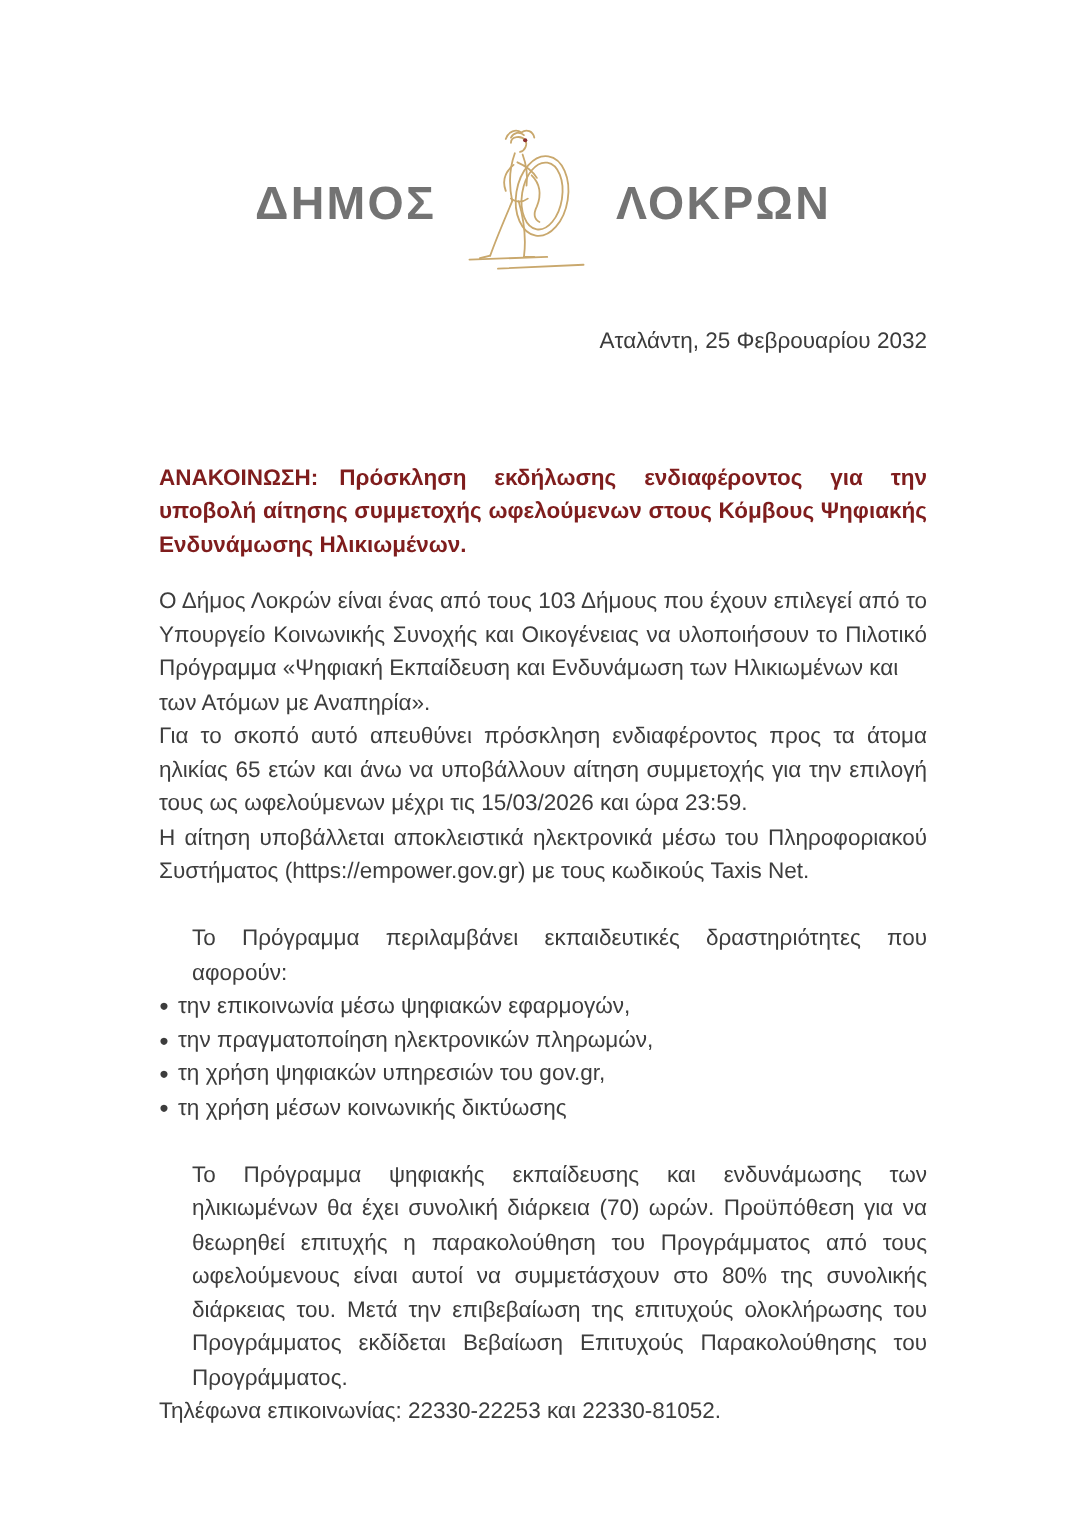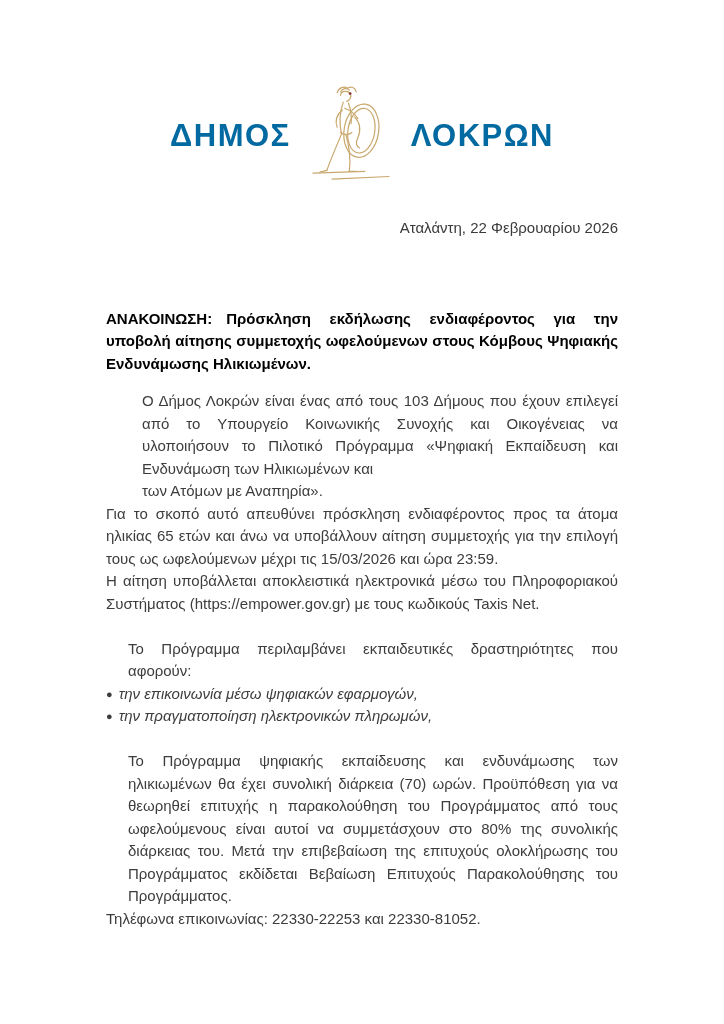--- a/index.html
+++ b/index.html
@@ -20,21 +20,21 @@
     display: flex;
     align-items: center;
     justify-content: center;
     gap: 16px;
     height: 102px;
   }
   .logo-text {
     font-size: 31px;
     font-weight: bold;
     letter-spacing: 1.5px;
-    color: #0369a1;
+    color: #737373;
     line-height: 1;
   }
   .logo-figure { width: 88px; height: 102px; display: block; }
   .logo-figure svg { width: 100%; height: 100%; display: block; }
 
   
   .content {
     width: 512px;
     margin: 0 auto 0 106px;
     color: #3d3d3d;
@@ -43,30 +43,30 @@
   }
   .date-line {
     margin-top: 31px;
     text-align: right;
     color: #3b3b3b;
   }
   .doc-heading {
     margin-top: 68px;
     font-weight: bold;
     text-align: justify;
-    color: #000000;
+    color: #7f1d1d;
   }
   .doc-heading .h-label { margin-right: 14px; }
   .body-p {
     text-align: justify;
   }
   .pre { white-space: pre-line; }
-  .first-p { margin-top: 15px; margin-left: 36px; }
+  .first-p { margin-top: 15px; }
   .gap-top { margin-top: 22.5px; margin-left: 22px; }
-  ul.bullets { list-style: none; font-style: italic; }
+  ul.bullets { list-style: none; }
   ul.bullets li { text-align: left; }
   ul.bullets .b {
     font-size: 11px;
     vertical-align: 1px;
     margin-right: 6px;
   }
 </style>
 </head>
 <body>
 
@@ -106,33 +106,35 @@
         </g>
 
         <circle cx="49" cy="11" r="1.6" fill="#8b2f2f"></circle>
       </svg>
     </span>
     <span class="logo-text">ΛΟΚΡΩΝ</span>
   </header>
 
   <main class="content">
 
-    <div class="date-line">Αταλάντη, 22 Φεβρουαρίου 2026</div>
+    <div class="date-line">Αταλάντη, 25 Φεβρουαρίου 2032</div>
 
     <p class="doc-heading"><span class="h-label">ΑΝΑΚΟΙΝΩΣΗ:</span><span>Πρόσκληση εκδήλωσης ενδιαφέροντος για την υποβολή αίτησης συμμετοχής ωφελούμενων στους Κόμβους Ψηφιακής Ενδυνάμωσης Ηλικιωμένων.</span></p>
 
     <p class="body-p pre first-p">Ο Δήμος Λοκρών είναι ένας από τους 103 Δήμους που έχουν επιλεγεί από το Υπουργείο Κοινωνικής Συνοχής και Οικογένειας να υλοποιήσουν το Πιλοτικό Πρόγραμμα «Ψηφιακή Εκπαίδευση και Ενδυνάμωση των Ηλικιωμένων και
 των Ατόμων με Αναπηρία».</p>
     <p class="body-p">Για το σκοπό αυτό απευθύνει πρόσκληση ενδιαφέροντος προς τα άτομα ηλικίας 65 ετών και άνω να υποβάλλουν αίτηση συμμετοχής για την επιλογή τους ως ωφελούμενων μέχρι τις 15/03/2026 και ώρα 23:59.</p>
     <p class="body-p">Η αίτηση υποβάλλεται αποκλειστικά ηλεκτρονικά μέσω του Πληροφοριακού Συστήματος (https://empower.gov.gr) με τους κωδικούς Taxis Net.</p>
 
     <p class="body-p gap-top">Το Πρόγραμμα περιλαμβάνει εκπαιδευτικές δραστηριότητες που αφορούν:</p>
     <ul class="bullets">
       <li><span class="b">●</span><span>την επικοινωνία μέσω ψηφιακών εφαρμογών,</span></li>
       <li><span class="b">●</span><span>την πραγματοποίηση ηλεκτρονικών πληρωμών,</span></li>
+      <li><span class="b">●</span><span>τη χρήση ψηφιακών υπηρεσιών του gov.gr,</span></li>
+      <li><span class="b">●</span><span>τη χρήση μέσων κοινωνικής δικτύωσης</span></li>
     </ul>
 
     <p class="body-p gap-top">Το Πρόγραμμα ψηφιακής εκπαίδευσης και ενδυνάμωσης των ηλικιωμένων θα έχει συνολική διάρκεια (70) ωρών. Προϋπόθεση για να θεωρηθεί επιτυχής η παρακολούθηση του Προγράμματος από τους ωφελούμενους είναι αυτοί να συμμετάσχουν στο 80% της συνολικής διάρκειας του. Μετά την επιβεβαίωση της επιτυχούς ολοκλήρωσης του Προγράμματος εκδίδεται Βεβαίωση Επιτυχούς Παρακολούθησης του Προγράμματος.</p>
 
     <p class="body-p">Τηλέφωνα επικοινωνίας: 22330-22253 και 22330-81052.</p>
 
   </main>
 </div>
 
 </body></html>

